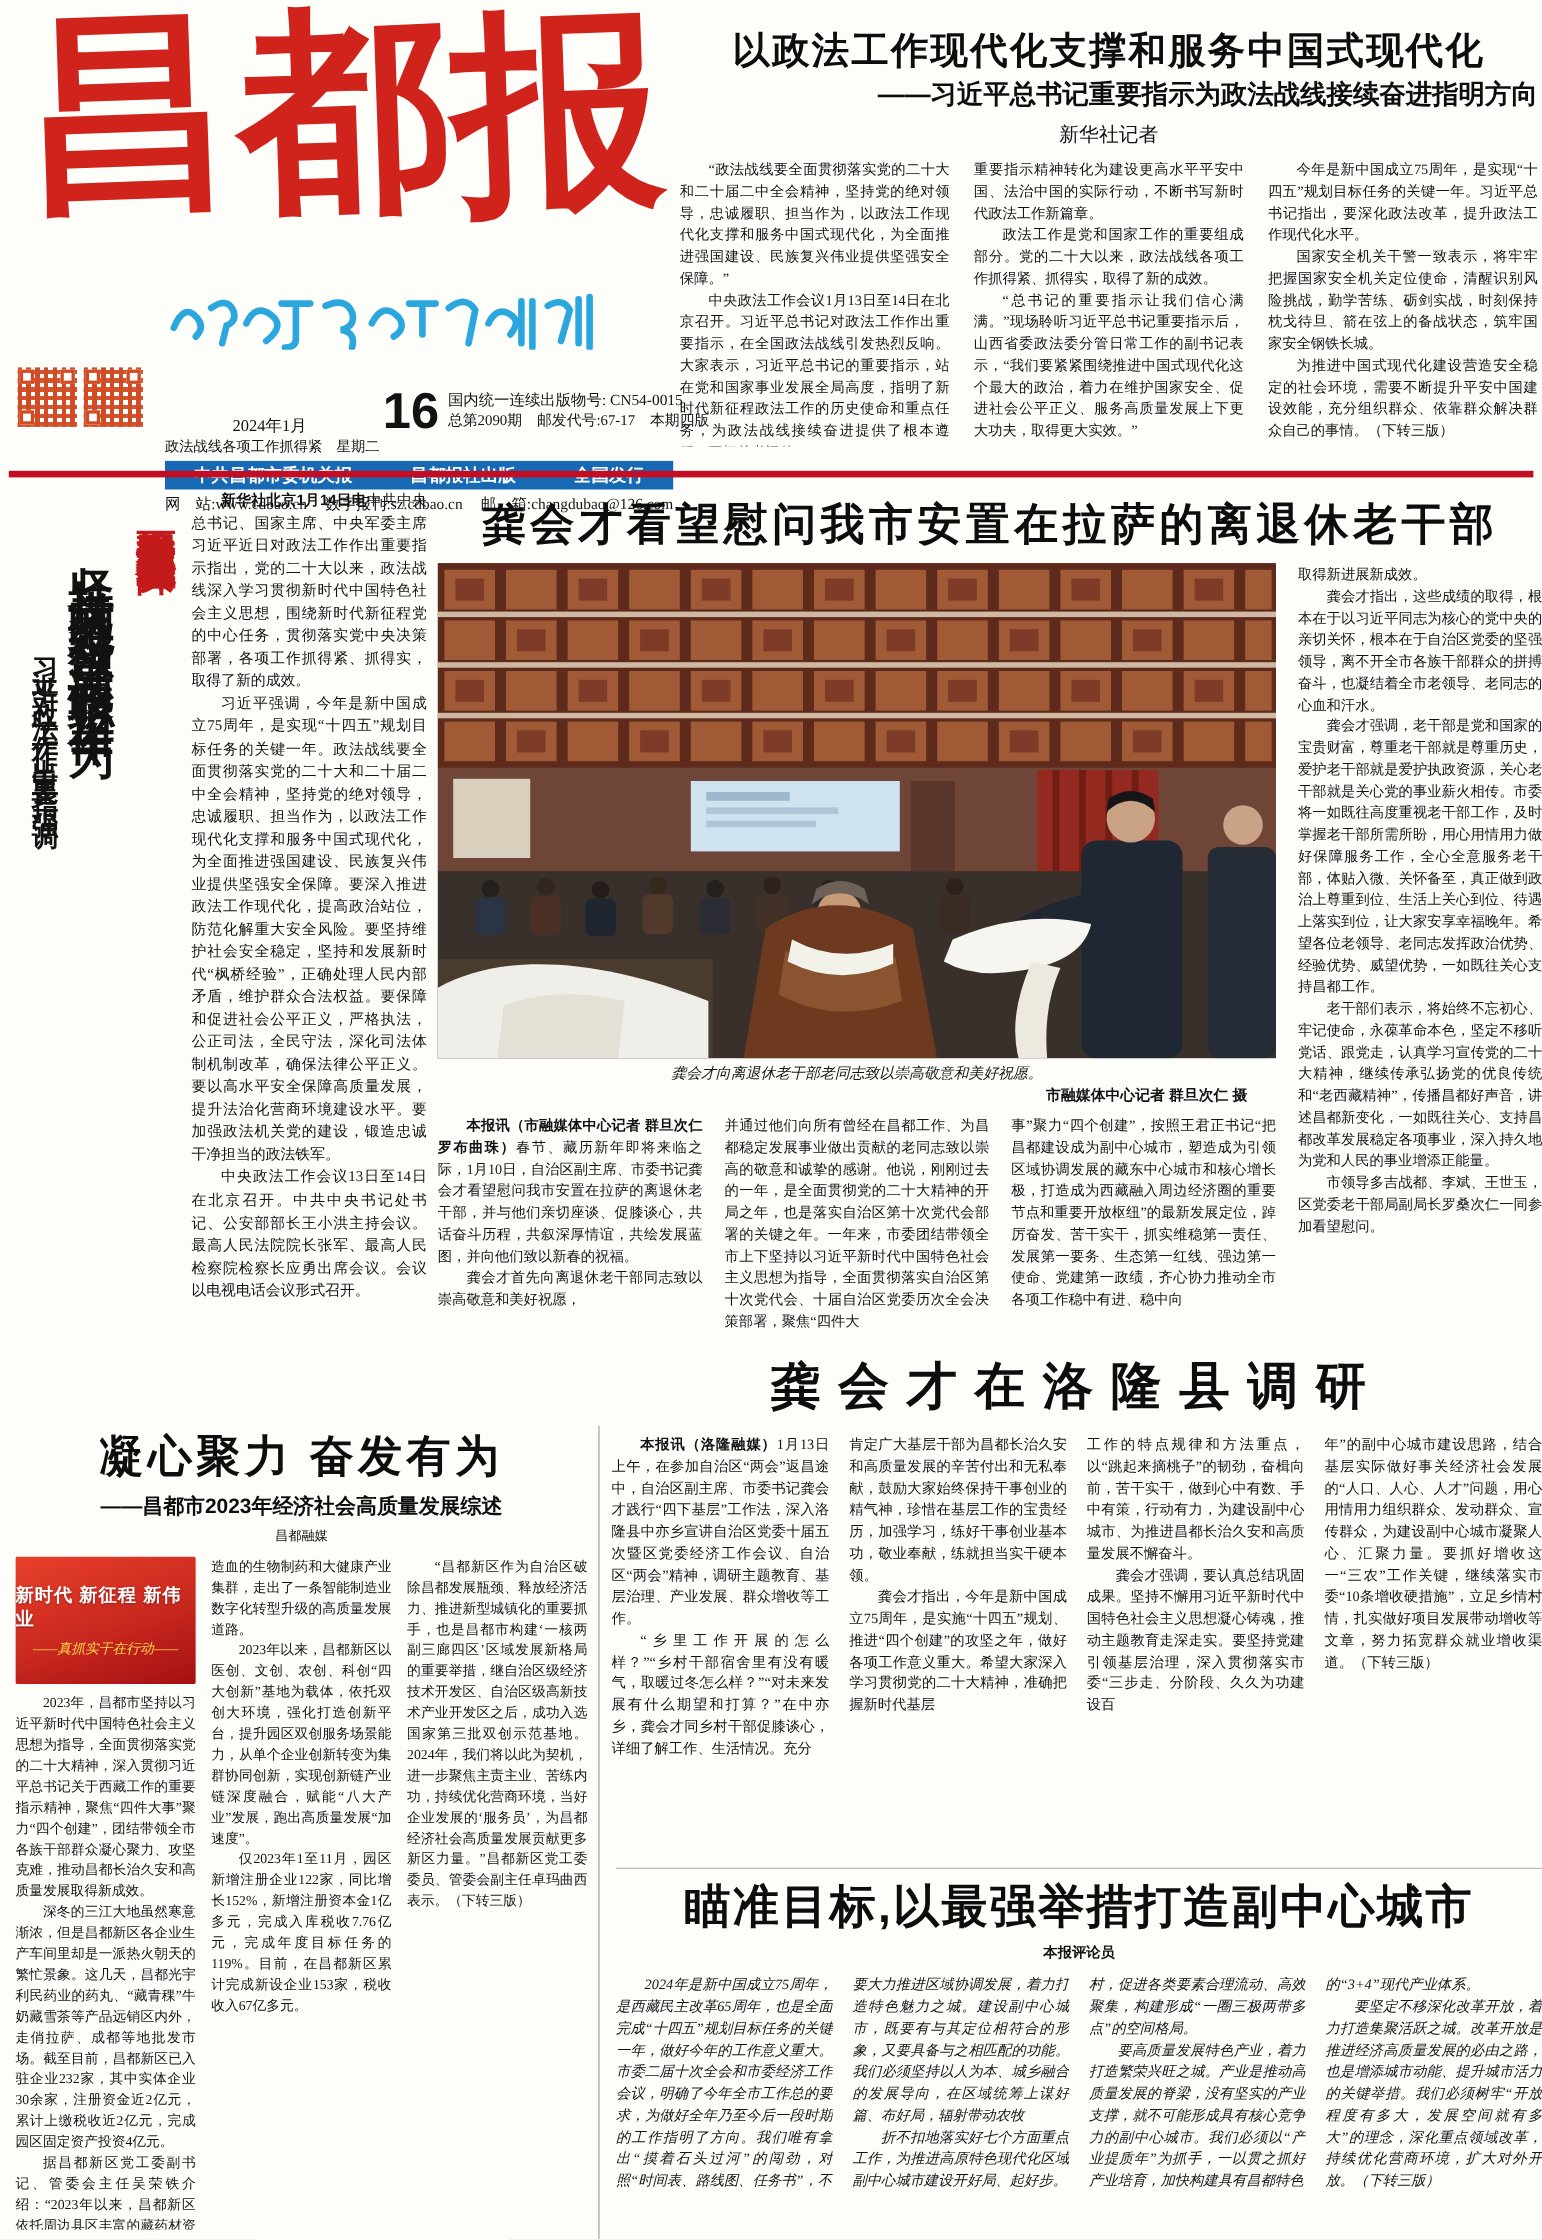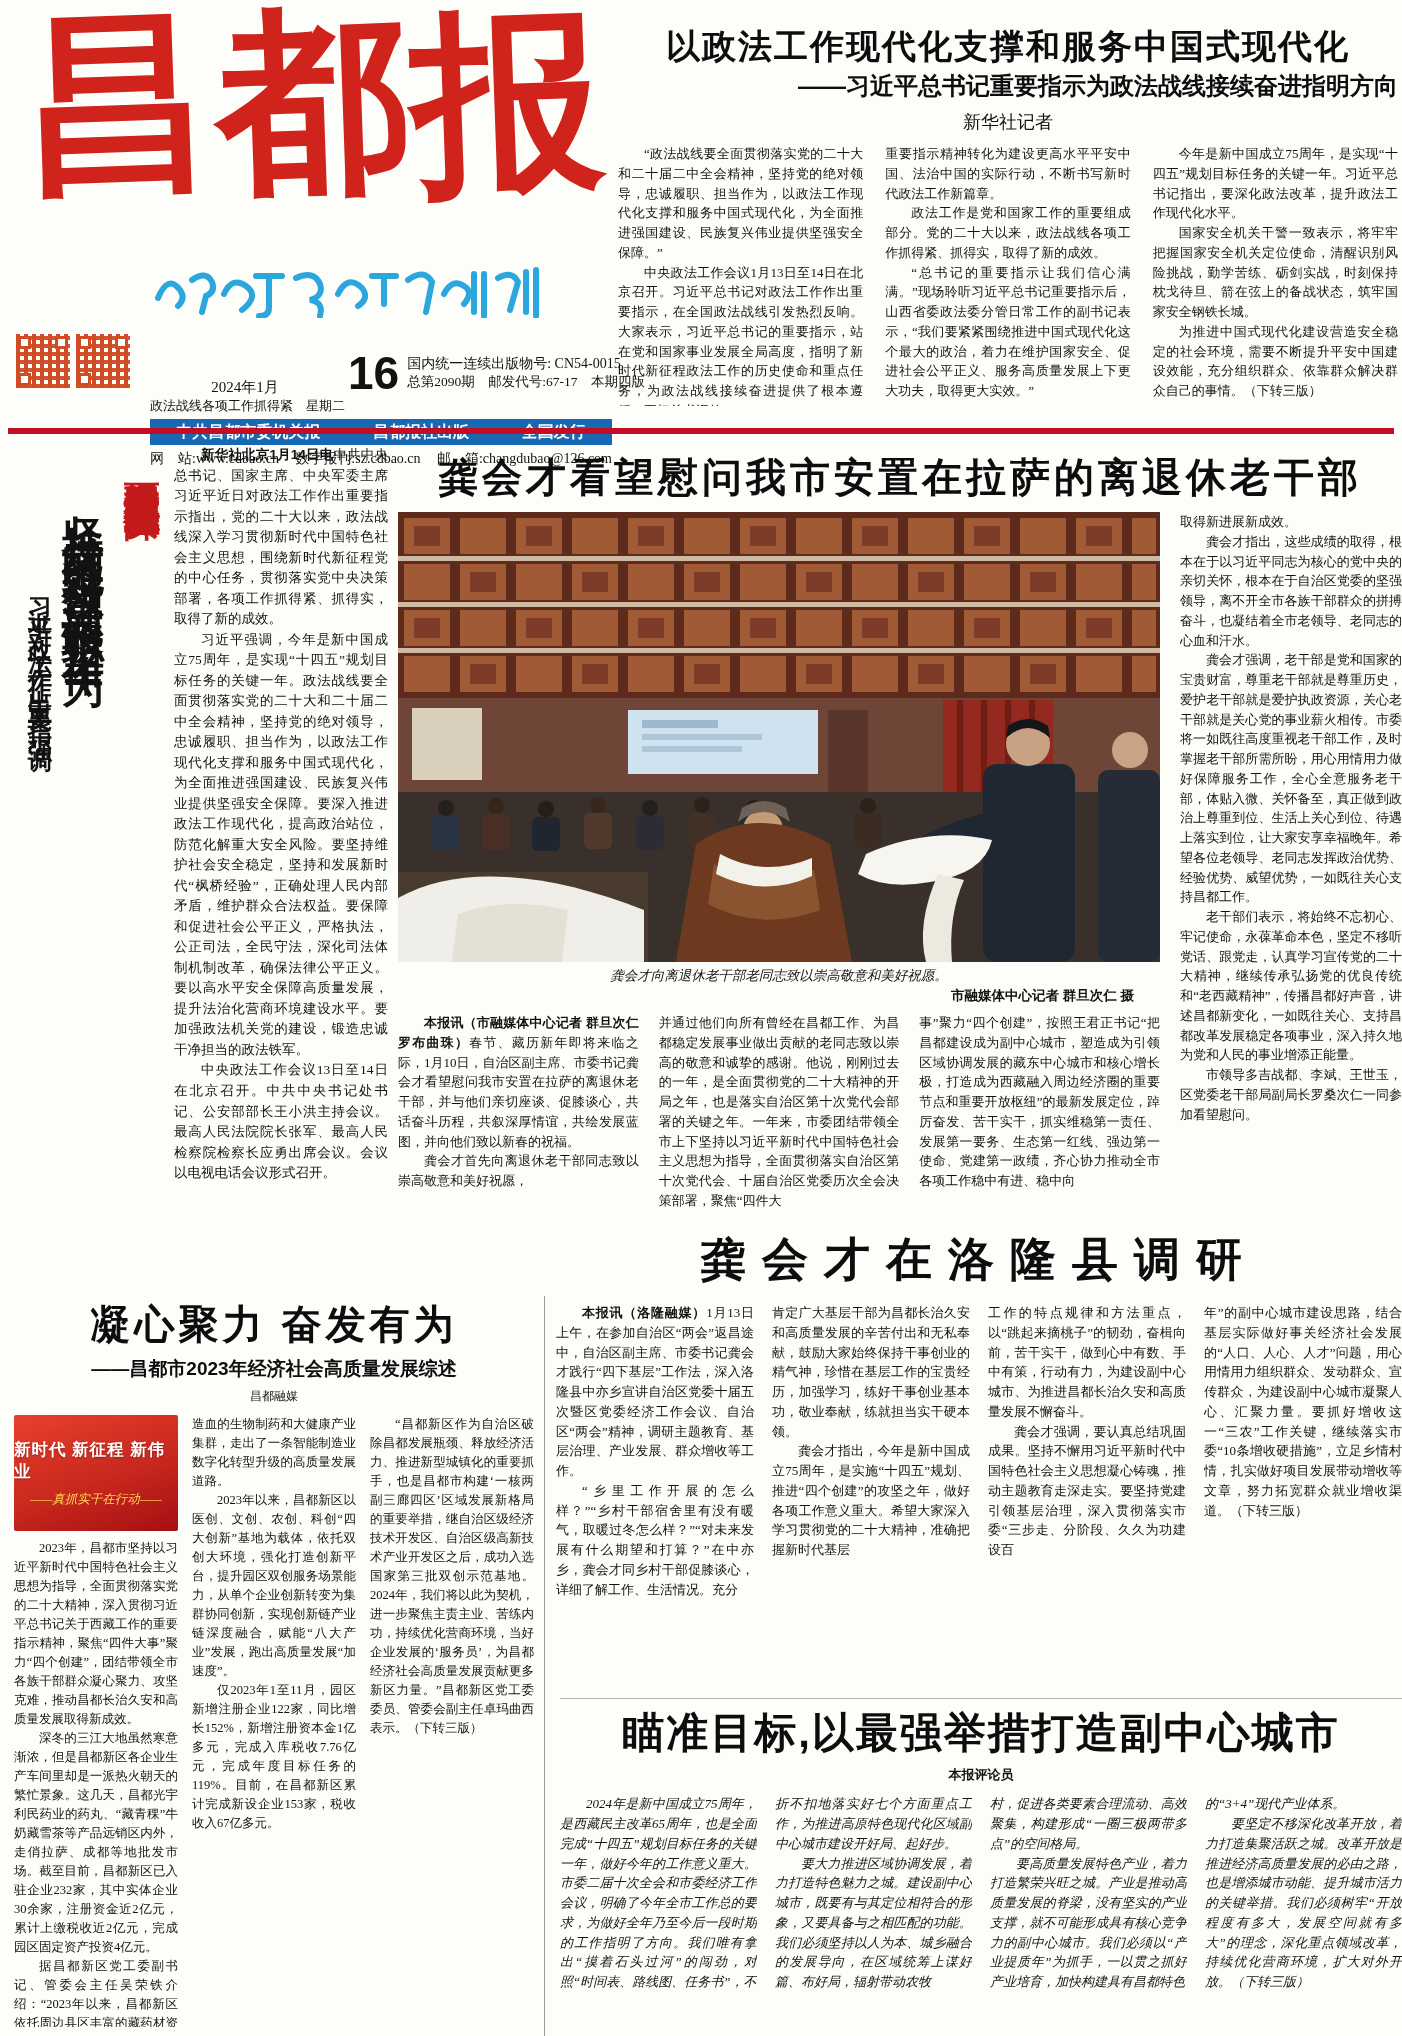--- a/index.html
+++ b/index.html
@@ -374,22 +374,22 @@
   <div class="abs hline" style="left:560px;top:1698px;width:842px;"></div>
 
   <div class="abs" style="left:560px;top:1708px;width:842px;">
     <h1 style="font-size:42px;letter-spacing:2px;text-align:center;line-height:1.2;">瞄准目标,以最强举措打造副中心城市</h1>
     <div class="hei" style="text-align:center;font-size:13px;font-weight:bold;margin-top:8px;">本报评论员</div>
     <div class="cols" style="gap:18px;height:232px;margin-top:10px;font-size:13px;font-style:italic;">
       <div class="col">
           <p>2024年是新中国成立75周年，是西藏民主改革65周年，也是全面完成“十四五”规划目标任务的关键一年，做好今年的工作意义重大。市委二届十次全会和市委经济工作会议，明确了今年全市工作总的要求，为做好全年乃至今后一段时期的工作指明了方向。我们唯有拿出“摸着石头过河”的闯劲，对照“时间表、路线图、任务书”，不</p>
         </div>
       <div class="col cont">
+          <p>要大力推进区域协调发展，着力打造特色魅力之城。建设副中心城市，既要有与其定位相符合的形象，又要具备与之相匹配的功能。我们必须坚持以人为本、城乡融合的发展导向，在区域统筹上谋好篇、布好局，辐射带动农牧</p>
           <p>折不扣地落实好七个方面重点工作，为推进高原特色现代化区域副中心城市建设开好局、起好步。</p>
-          <p>要大力推进区域协调发展，着力打造特色魅力之城。建设副中心城市，既要有与其定位相符合的形象，又要具备与之相匹配的功能。我们必须坚持以人为本、城乡融合的发展导向，在区域统筹上谋好篇、布好局，辐射带动农牧</p>
         </div>
       <div class="col cont">
           <p>村，促进各类要素合理流动、高效聚集，构建形成“一圈三极两带多点”的空间格局。</p>
           <p>要高质量发展特色产业，着力打造繁荣兴旺之城。产业是推动高质量发展的脊梁，没有坚实的产业支撑，就不可能形成具有核心竞争力的副中心城市。我们必须以“产业提质年”为抓手，一以贯之抓好产业培育，加快构建具有昌都特色</p>
         </div>
       <div class="col cont">
           <p>的“3+4”现代产业体系。</p>
           <p>要坚定不移深化改革开放，着力打造集聚活跃之城。改革开放是推进经济高质量发展的必由之路，也是增添城市动能、提升城市活力的关键举措。我们必须树牢“开放程度有多大，发展空间就有多大”的理念，深化重点领域改革，持续优化营商环境，扩大对外开放。（下转三版）</p>
         </div>
     </div>

